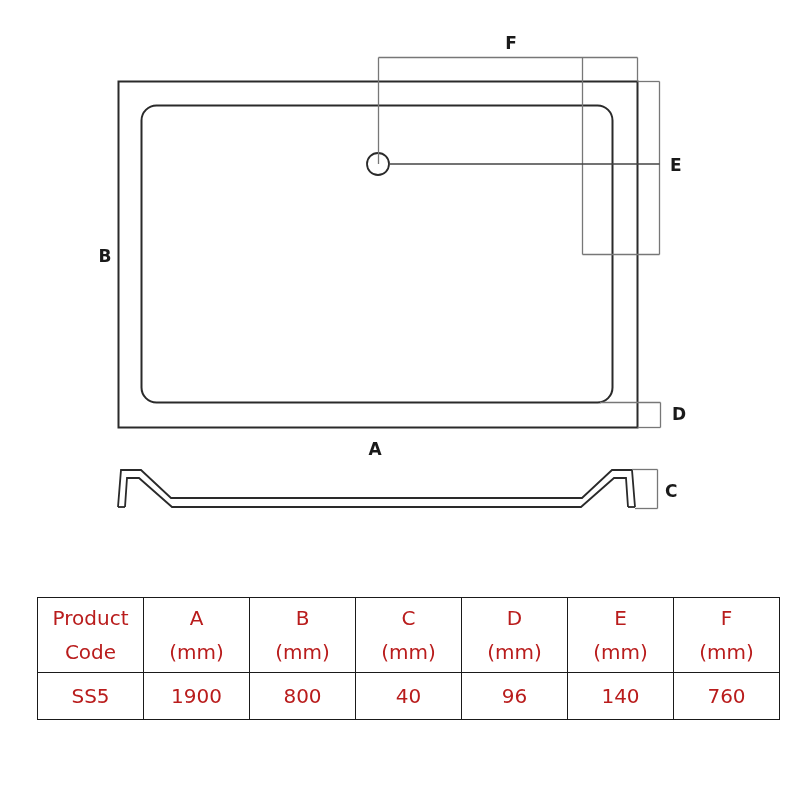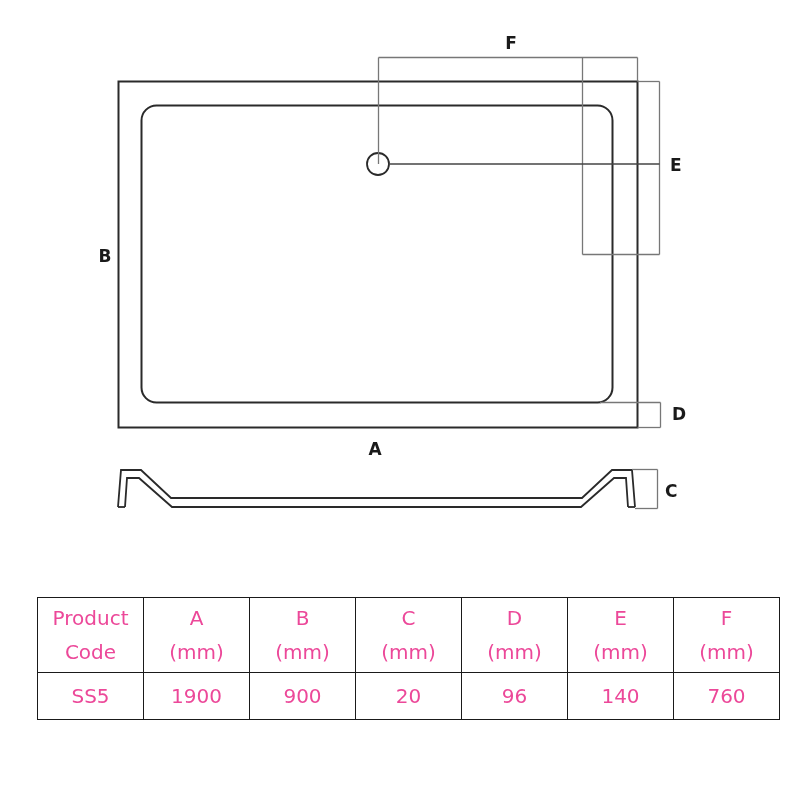--- a/index.html
+++ b/index.html
@@ -1,19 +1,19 @@
 <!DOCTYPE html>
 <html><head>
 <meta charset="utf-8">
 <style>
   html, body { margin:0; padding:0; background:#ffffff; }
   body { width:800px; height:800px; position:relative; overflow:hidden; font-family:"Liberation Sans", sans-serif; }
   svg.drawing { position:absolute; left:0; top:0; }
   .dimlabel { font-family:"DejaVu Sans", sans-serif; font-weight:bold; font-size:17px; fill:#1a1a1a; }
-  table.spec { position:absolute; left:37px; top:597px; border-collapse:collapse; font-family:"DejaVu Sans", sans-serif; font-size:20px; color:#ec4899; }
+  table.spec { position:absolute; left:37px; top:597px; border-collapse:collapse; font-family:"DejaVu Sans", sans-serif; font-size:20px; color:#b91c1c; }
   table.spec td, table.spec th { border:1.5px solid #1a1a1a; text-align:center; font-weight:normal; padding:0; }
   table.spec th { height:74px; line-height:34px; }
   table.spec td { height:46px; }
 </style>
 </head>
 <body>
 
 <svg class="drawing" width="800" height="560" viewBox="0 0 800 560">
 
   <rect x="118.5" y="81.5" width="519" height="346" fill="none" stroke="#2a2a2a" stroke-width="2"></rect>
@@ -72,20 +72,20 @@
       <th style="width:105px"><span>C</span><br><span>(mm)</span></th>
       <th style="width:105px"><span>D</span><br><span>(mm)</span></th>
       <th style="width:105px"><span>E</span><br><span>(mm)</span></th>
       <th style="width:105px"><span>F</span><br><span>(mm)</span></th>
     </tr>
   </thead>
   <tbody>
     <tr>
       <td>SS5</td>
       <td>1900</td>
-      <td>900</td>
-      <td>20</td>
+      <td>800</td>
+      <td>40</td>
       <td>96</td>
       <td>140</td>
       <td>760</td>
     </tr>
   </tbody>
 </table>
 
 </body></html>

